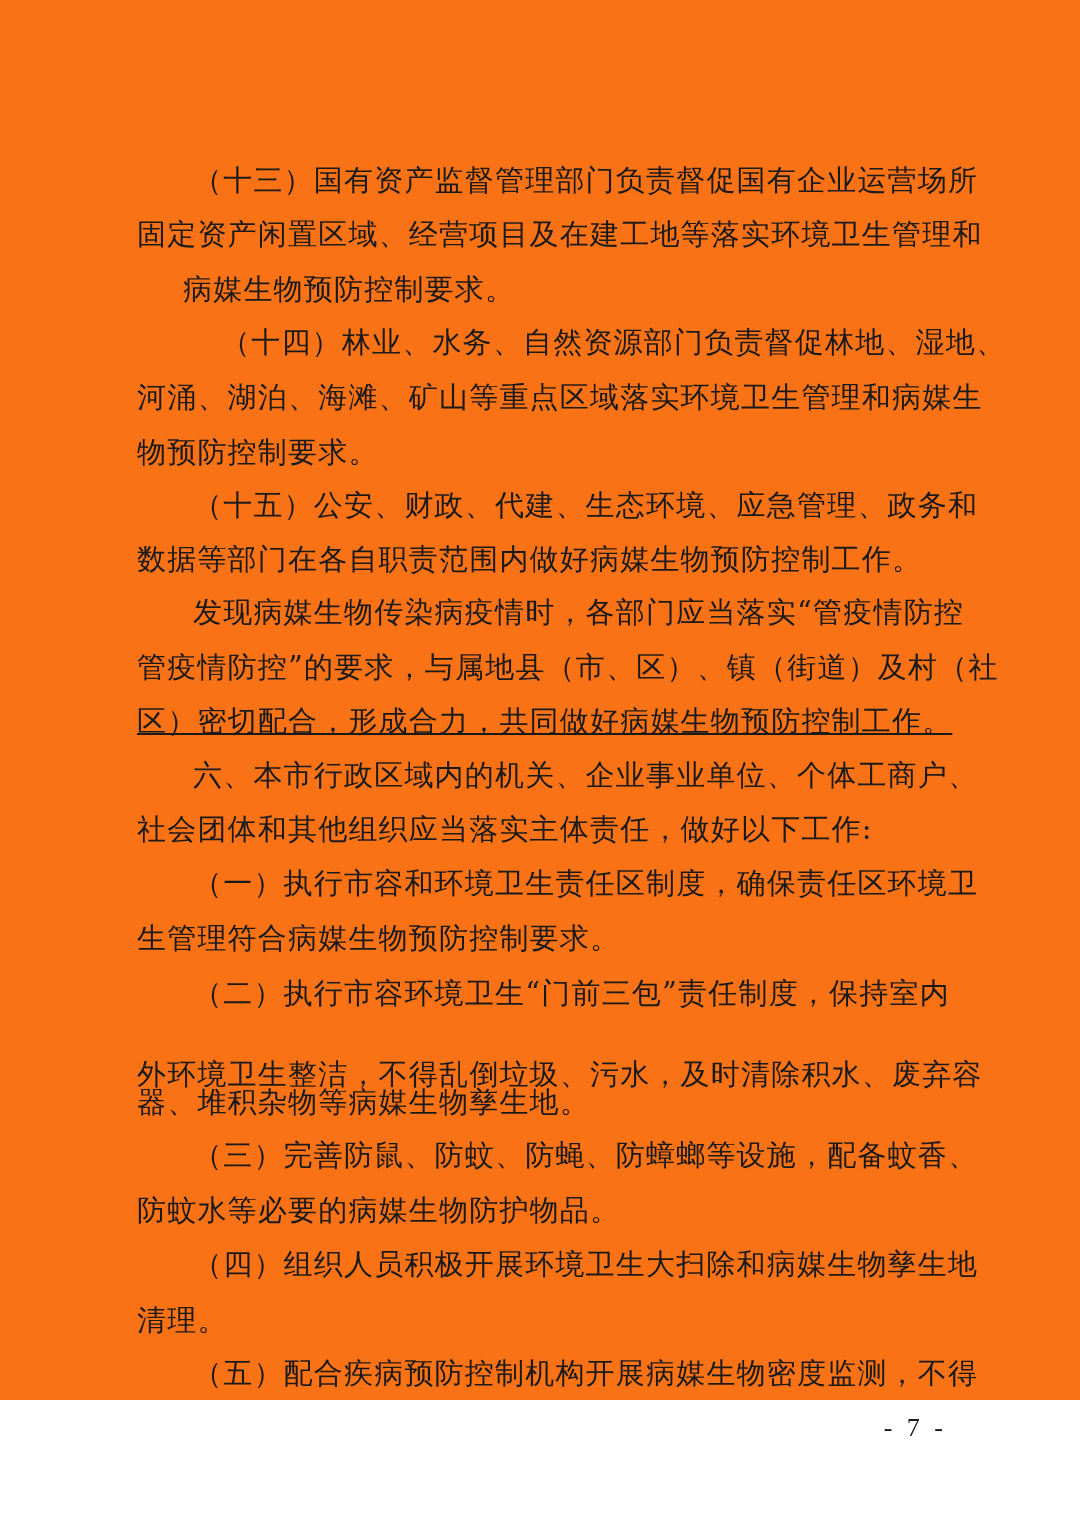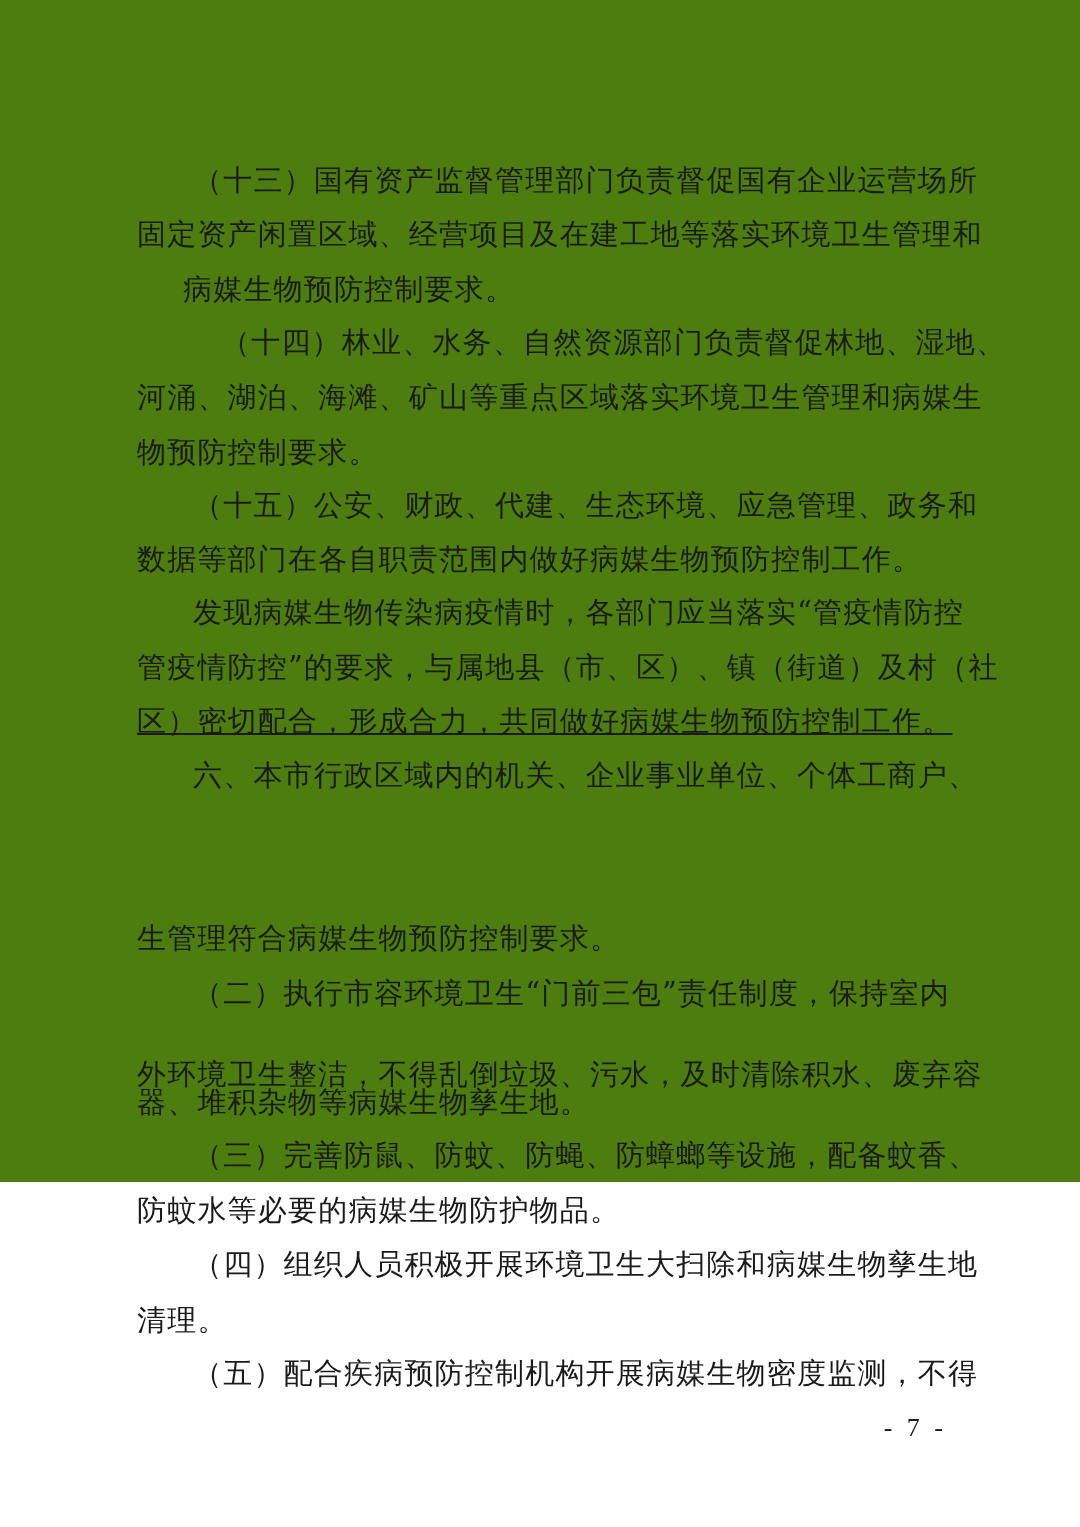--- a/index.html
+++ b/index.html
@@ -12,22 +12,22 @@
       height: 1527px;
       position: relative;
       overflow: hidden;
       font-family: "DejaVu Serif", "Liberation Serif", serif;
       color: #1a1a1a;
     }
     .page {
       position: absolute;
       left: 0; top: 0;
       width: 1080px;
-      height: 1182px;
-      background: #4d7c0f;
+      height: 1400px;
+      background: #f97316;
     }
     .line {
       position: absolute;
       left: 137px;
       width: 810px;
       height: 40px;
       line-height: 40px;
       font-size: 29px;
       white-space: nowrap;
       letter-spacing: 1.2px;
@@ -65,21 +65,23 @@
   <div class="line last" style="top:432px;">物预防控制要求。</div>
 
   <div class="line indent" style="top:485px;">（十五）公安、财政、代建、生态环境、应急管理、政务和</div>
   <div class="line last" style="top:539px;">数据等部门在各自职责范围内做好病媒生物预防控制工作。</div>
 
   <div class="line indent" style="top:592px;">发现病媒生物传染病疫情时，各部门应当落实“管疫情防控</div>
   <div class="line" style="top:647px;">管疫情防控”的要求，与属地县（市、区）、镇（街道）及村（社</div>
   <div class="line last" style="top:701px;text-decoration:underline;">区）密切配合，形成合力，共同做好病媒生物预防控制工作。</div>
 
   <div class="line indent" style="top:755px;">六、本市行政区域内的机关、企业事业单位、个体工商户、</div>
+  <div class="line last" style="top:809px;">社会团体和其他组织应当落实主体责任，做好以下工作:</div>
 
+  <div class="line indent" style="top:863px;">（一）执行市容和环境卫生责任区制度，确保责任区环境卫</div>
   <div class="line last" style="top:918px;">生管理符合病媒生物预防控制要求。</div>
 
   <div class="line indent" style="top:973px;">（二）执行市容环境卫生“门前三包”责任制度，保持室内</div>
   <div class="line" style="top:1054px;font-family:Liberation Serif, serif;">外环境卫生整洁，不得乱倒垃圾、污水，及时清除积水、废弃容</div>
   <div class="line last" style="top:1082px;">器、堆积杂物等病媒生物孳生地。</div>
 
   <div class="line indent" style="top:1135px;">（三）完善防鼠、防蚊、防蝇、防蟑螂等设施，配备蚊香、</div>
   <div class="line last" style="top:1190px;">防蚊水等必要的病媒生物防护物品。</div>
 
   <div class="line indent" style="top:1244px;">（四）组织人员积极开展环境卫生大扫除和病媒生物孳生地</div>

